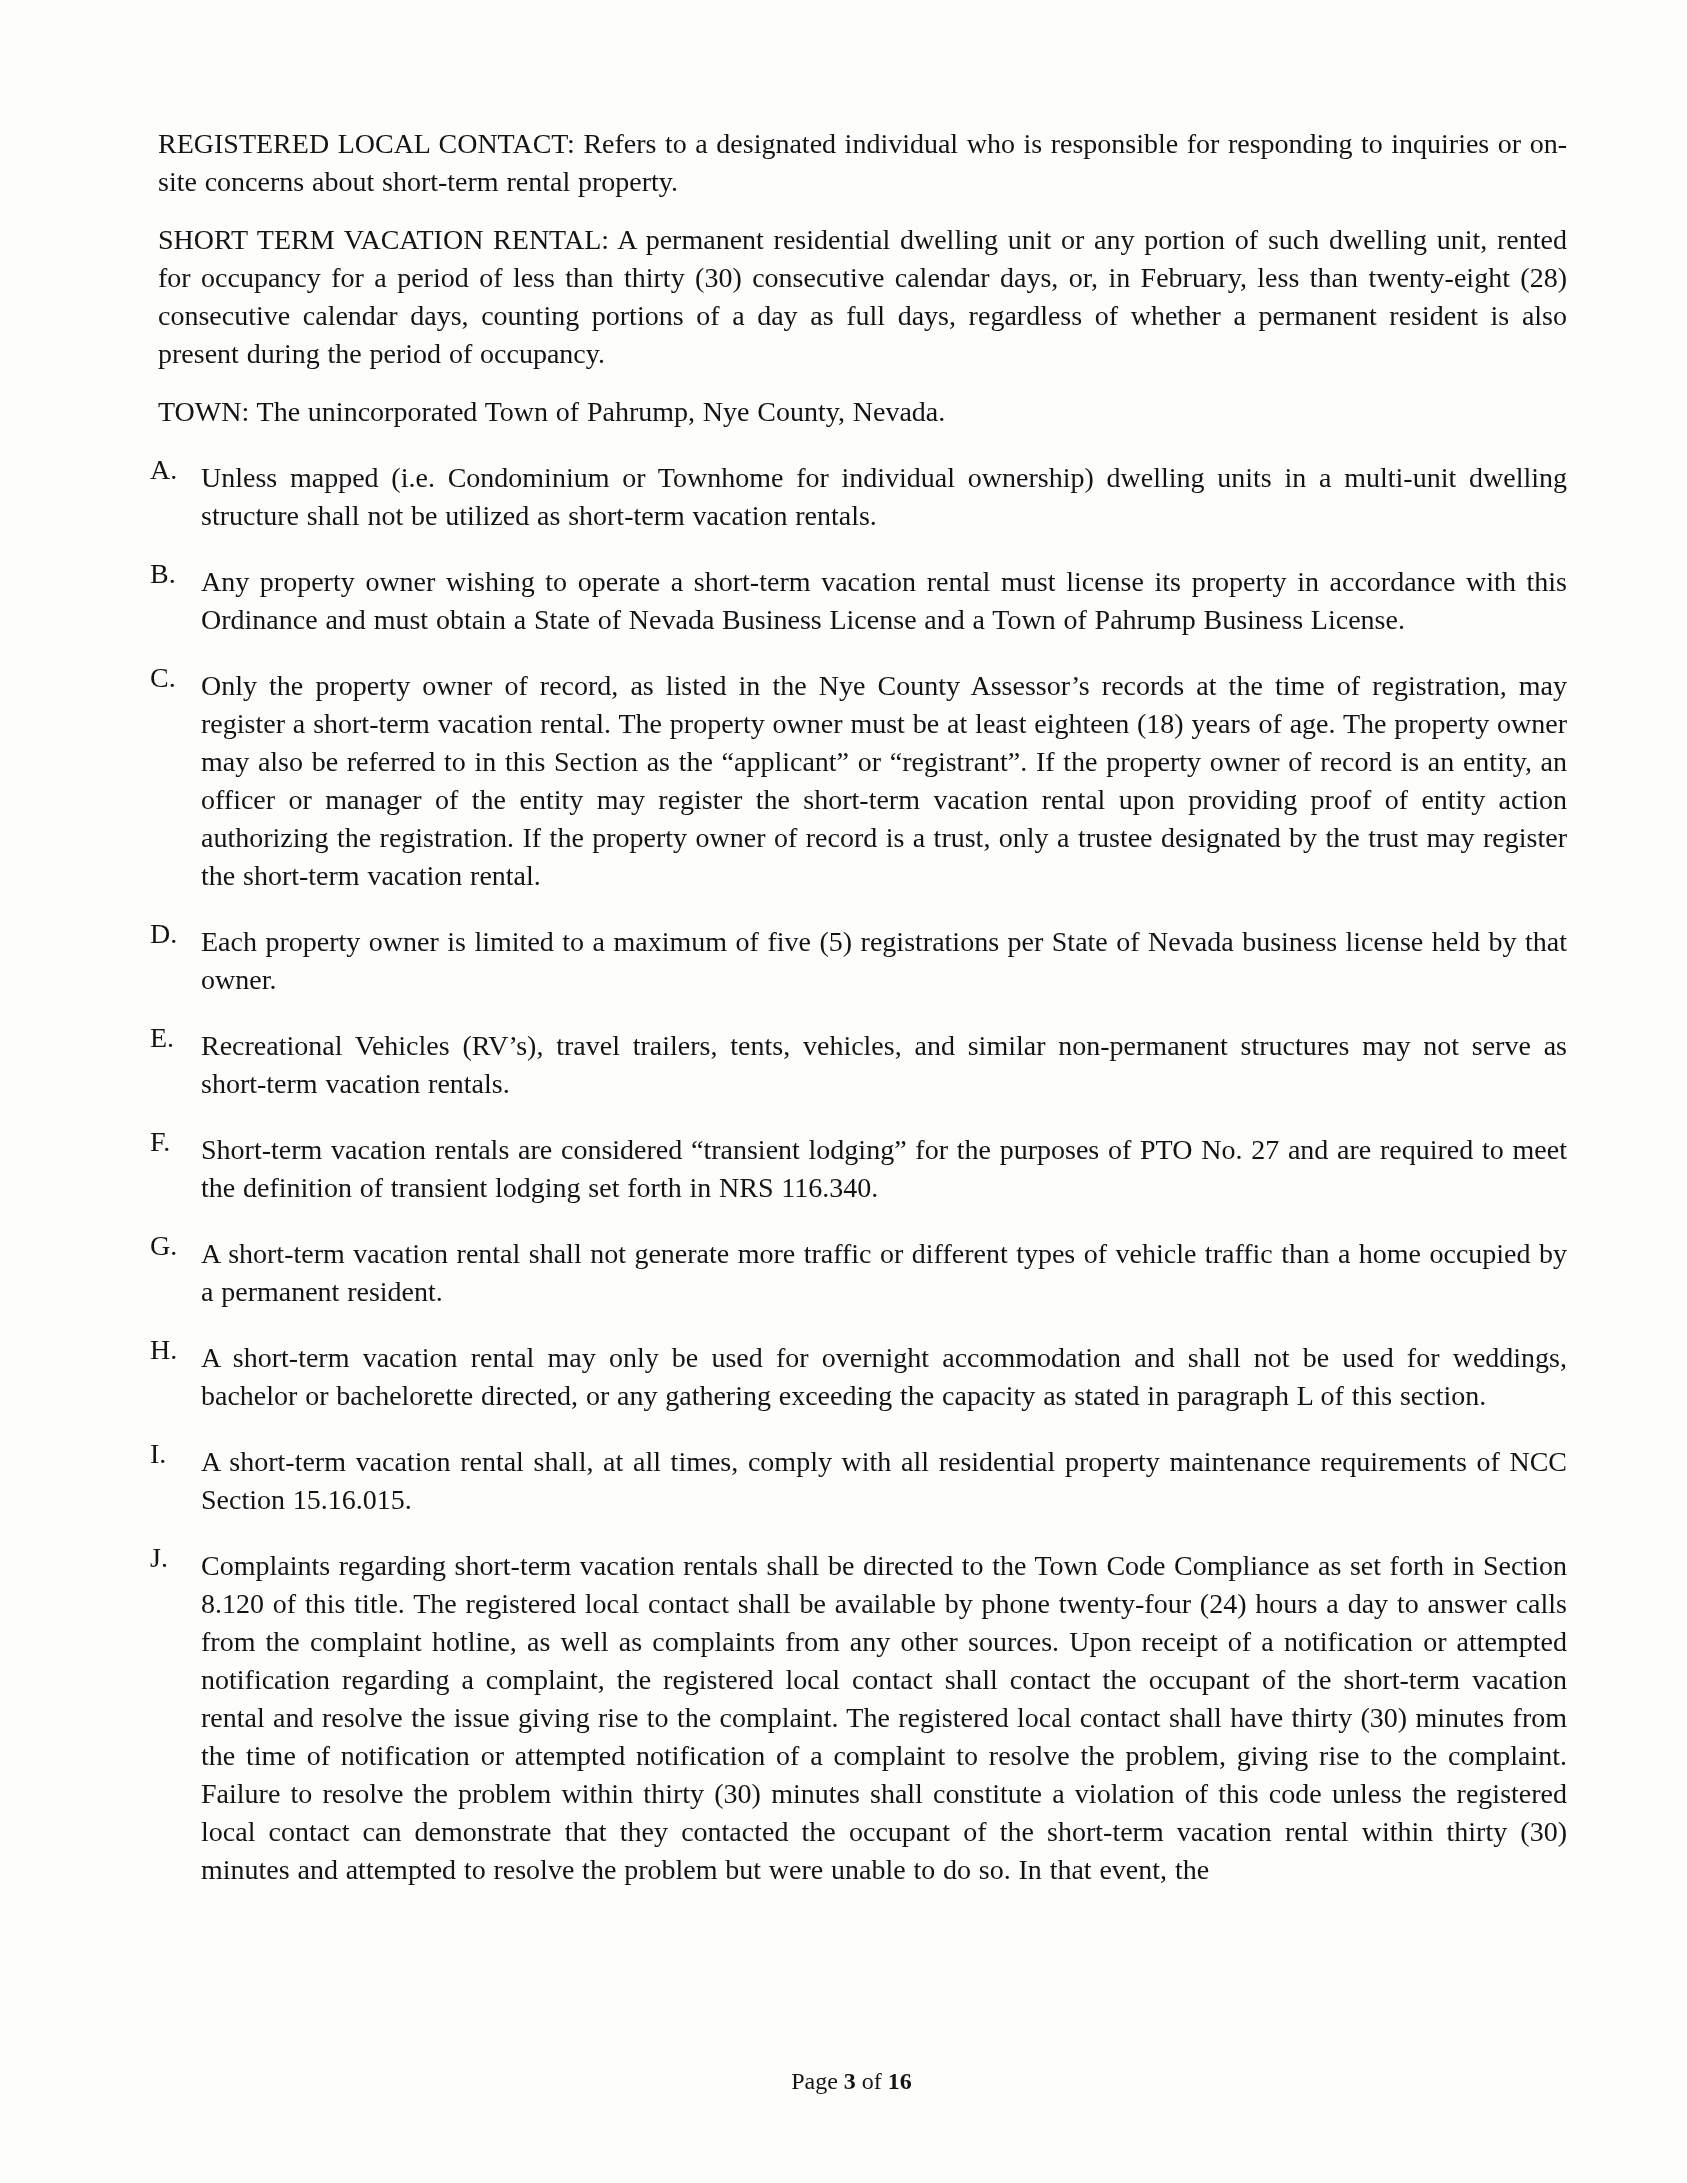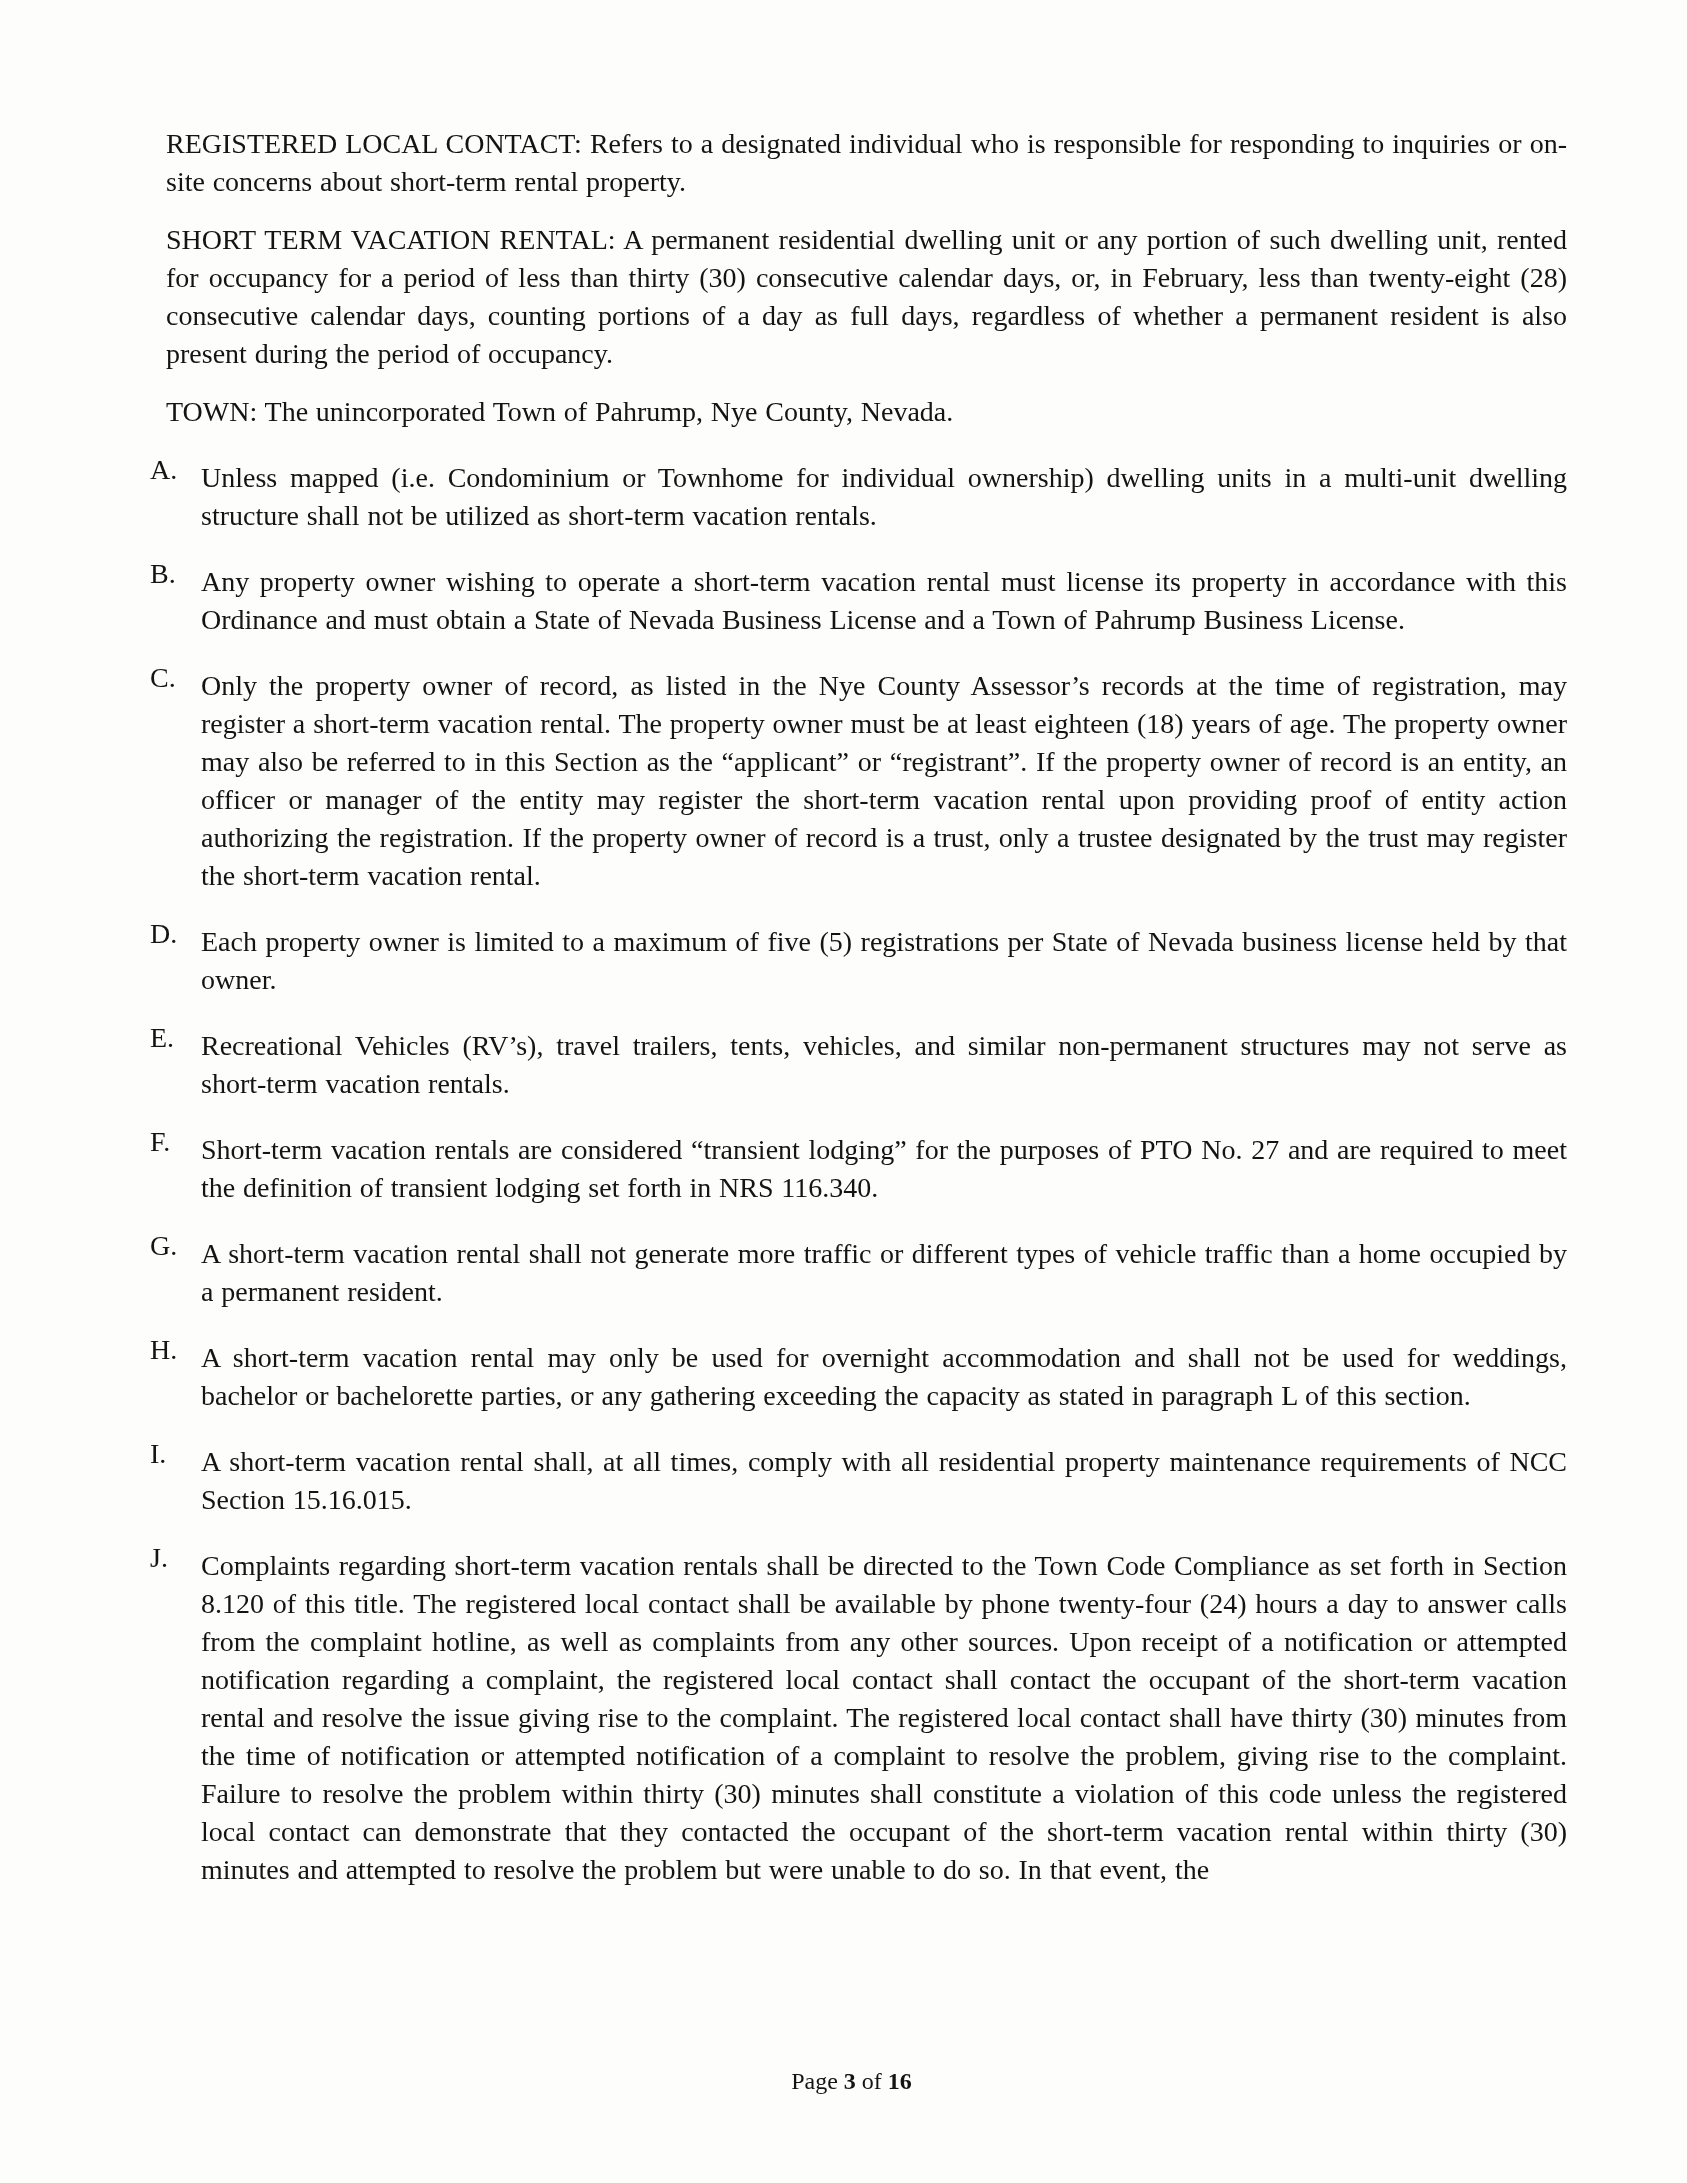--- a/index.html
+++ b/index.html
@@ -19,21 +19,21 @@
   .content {
     position: absolute;
     top: 125px;
     left: 150px;
     width: 1417px;
   }
   .para {
     font-size: 28px;
     line-height: 38px;
     text-align: justify;
-    margin: 0 0 20px 16px;
+    margin: 0 0 20px 8px;
     word-spacing: 0.8px;
   }
   .standards-heading {
     font-weight: bold;
   }
   .std-item {
     display: flex;
     margin: 0 0 20px 0;
   }
   .std-item .letter {
@@ -105,21 +105,21 @@
         <div class="itext">Short-term vacation rentals are considered “transient lodging” for the purposes of PTO No. 27 and are required to meet the definition of transient lodging set forth in NRS 116.340.</div>
       </div>
 
       <div class="std-item">
         <span class="letter">G.</span>
         <div class="itext">A short-term vacation rental shall not generate more traffic or different types of vehicle traffic than a home occupied by a permanent resident.</div>
       </div>
 
       <div class="std-item">
         <span class="letter">H.</span>
-        <div class="itext">A short-term vacation rental may only be used for overnight accommodation and shall not be used for weddings, bachelor or bachelorette parties, or any gathering exceeding the capacity as stated in paragraph L of this section.</div>
+        <div class="itext">A short-term vacation rental may only be used for overnight accommodation and shall not be used for weddings, bachelor or bachelorette directed, or any gathering exceeding the capacity as stated in paragraph L of this section.</div>
       </div>
 
       <div class="std-item">
         <span class="letter">I.</span>
         <div class="itext">A short-term vacation rental shall, at all times, comply with all residential property maintenance requirements of NCC Section 15.16.015.</div>
       </div>
 
       <div class="std-item">
         <span class="letter">J.</span>
         <div class="itext">Complaints regarding short-term vacation rentals shall be directed to the Town Code Compliance as set forth in Section 8.120 of this title. The registered local contact shall be available by phone twenty-four (24) hours a day to answer calls from the complaint hotline, as well as complaints from any other sources. Upon receipt of a notification or attempted notification regarding a complaint, the registered local contact shall contact the occupant of the short-term vacation rental and resolve the issue giving rise to the complaint. The registered local contact shall have thirty (30) minutes from the time of notification or attempted notification of a complaint to resolve the problem, giving rise to the complaint. Failure to resolve the problem within thirty (30) minutes shall constitute a violation of this code unless the registered local contact can demonstrate that they contacted the occupant of the short-term vacation rental within thirty (30) minutes and attempted to resolve the problem but were unable to do so. In that event, the</div>

